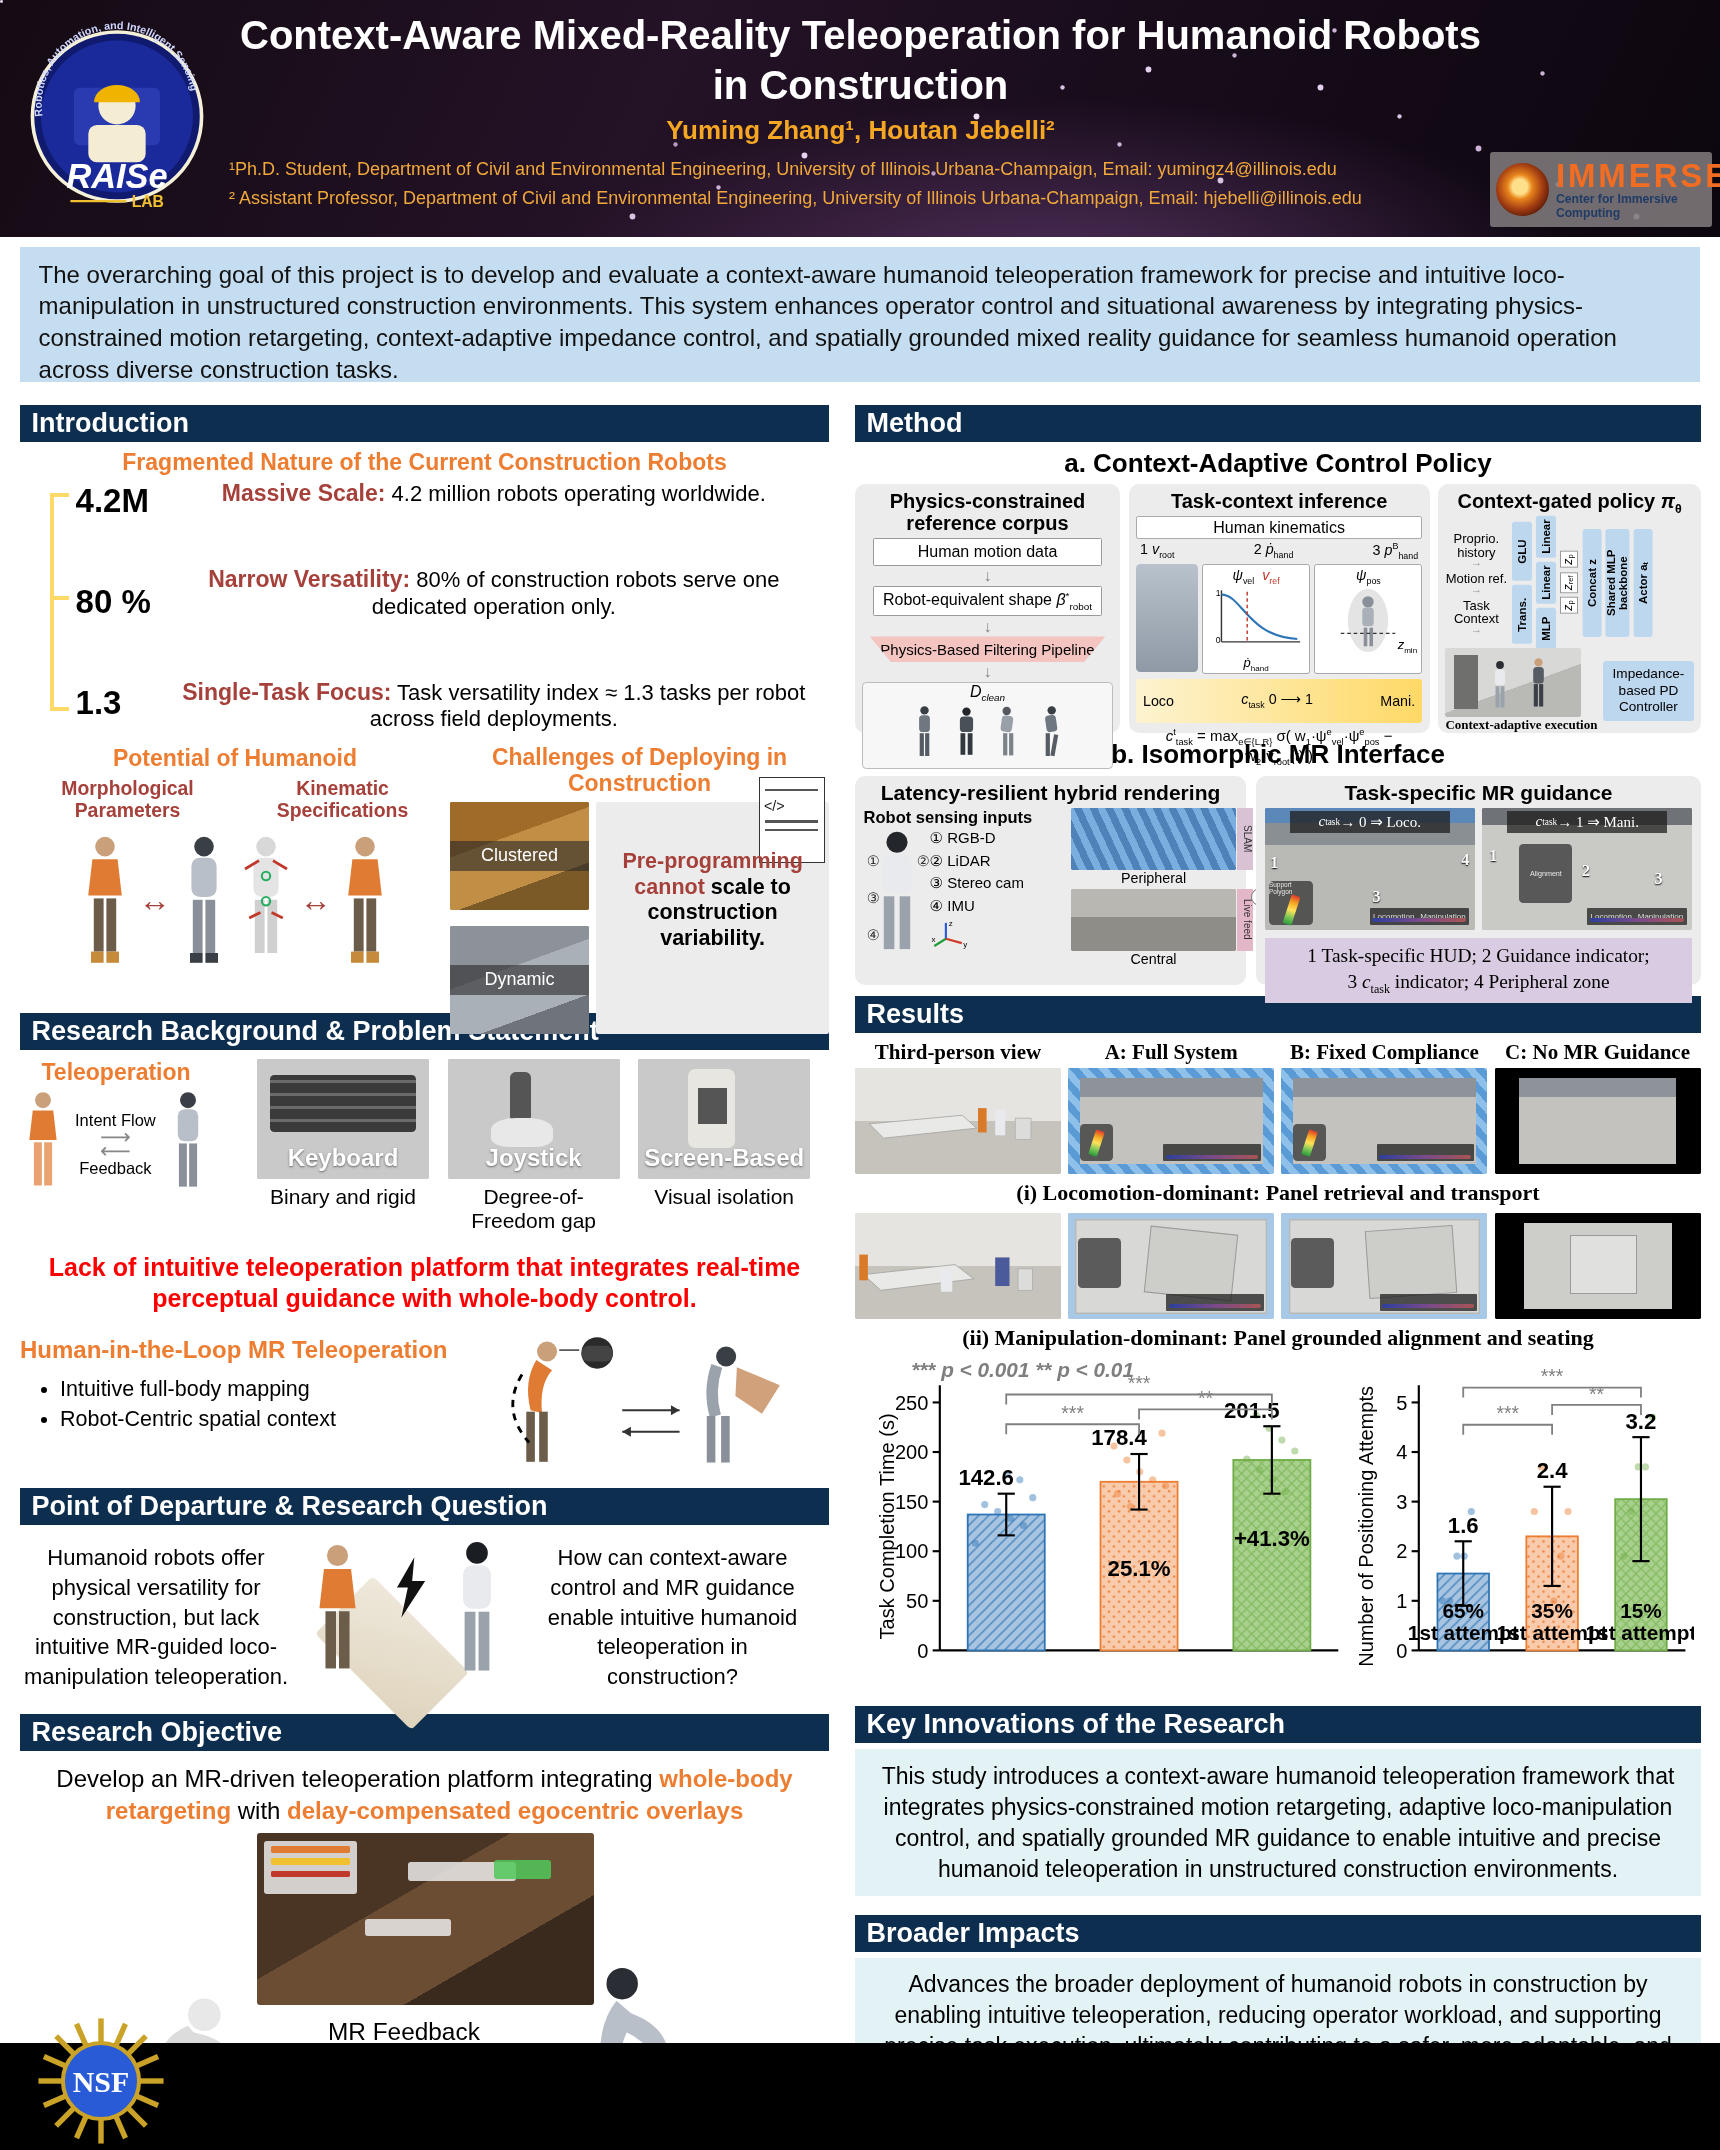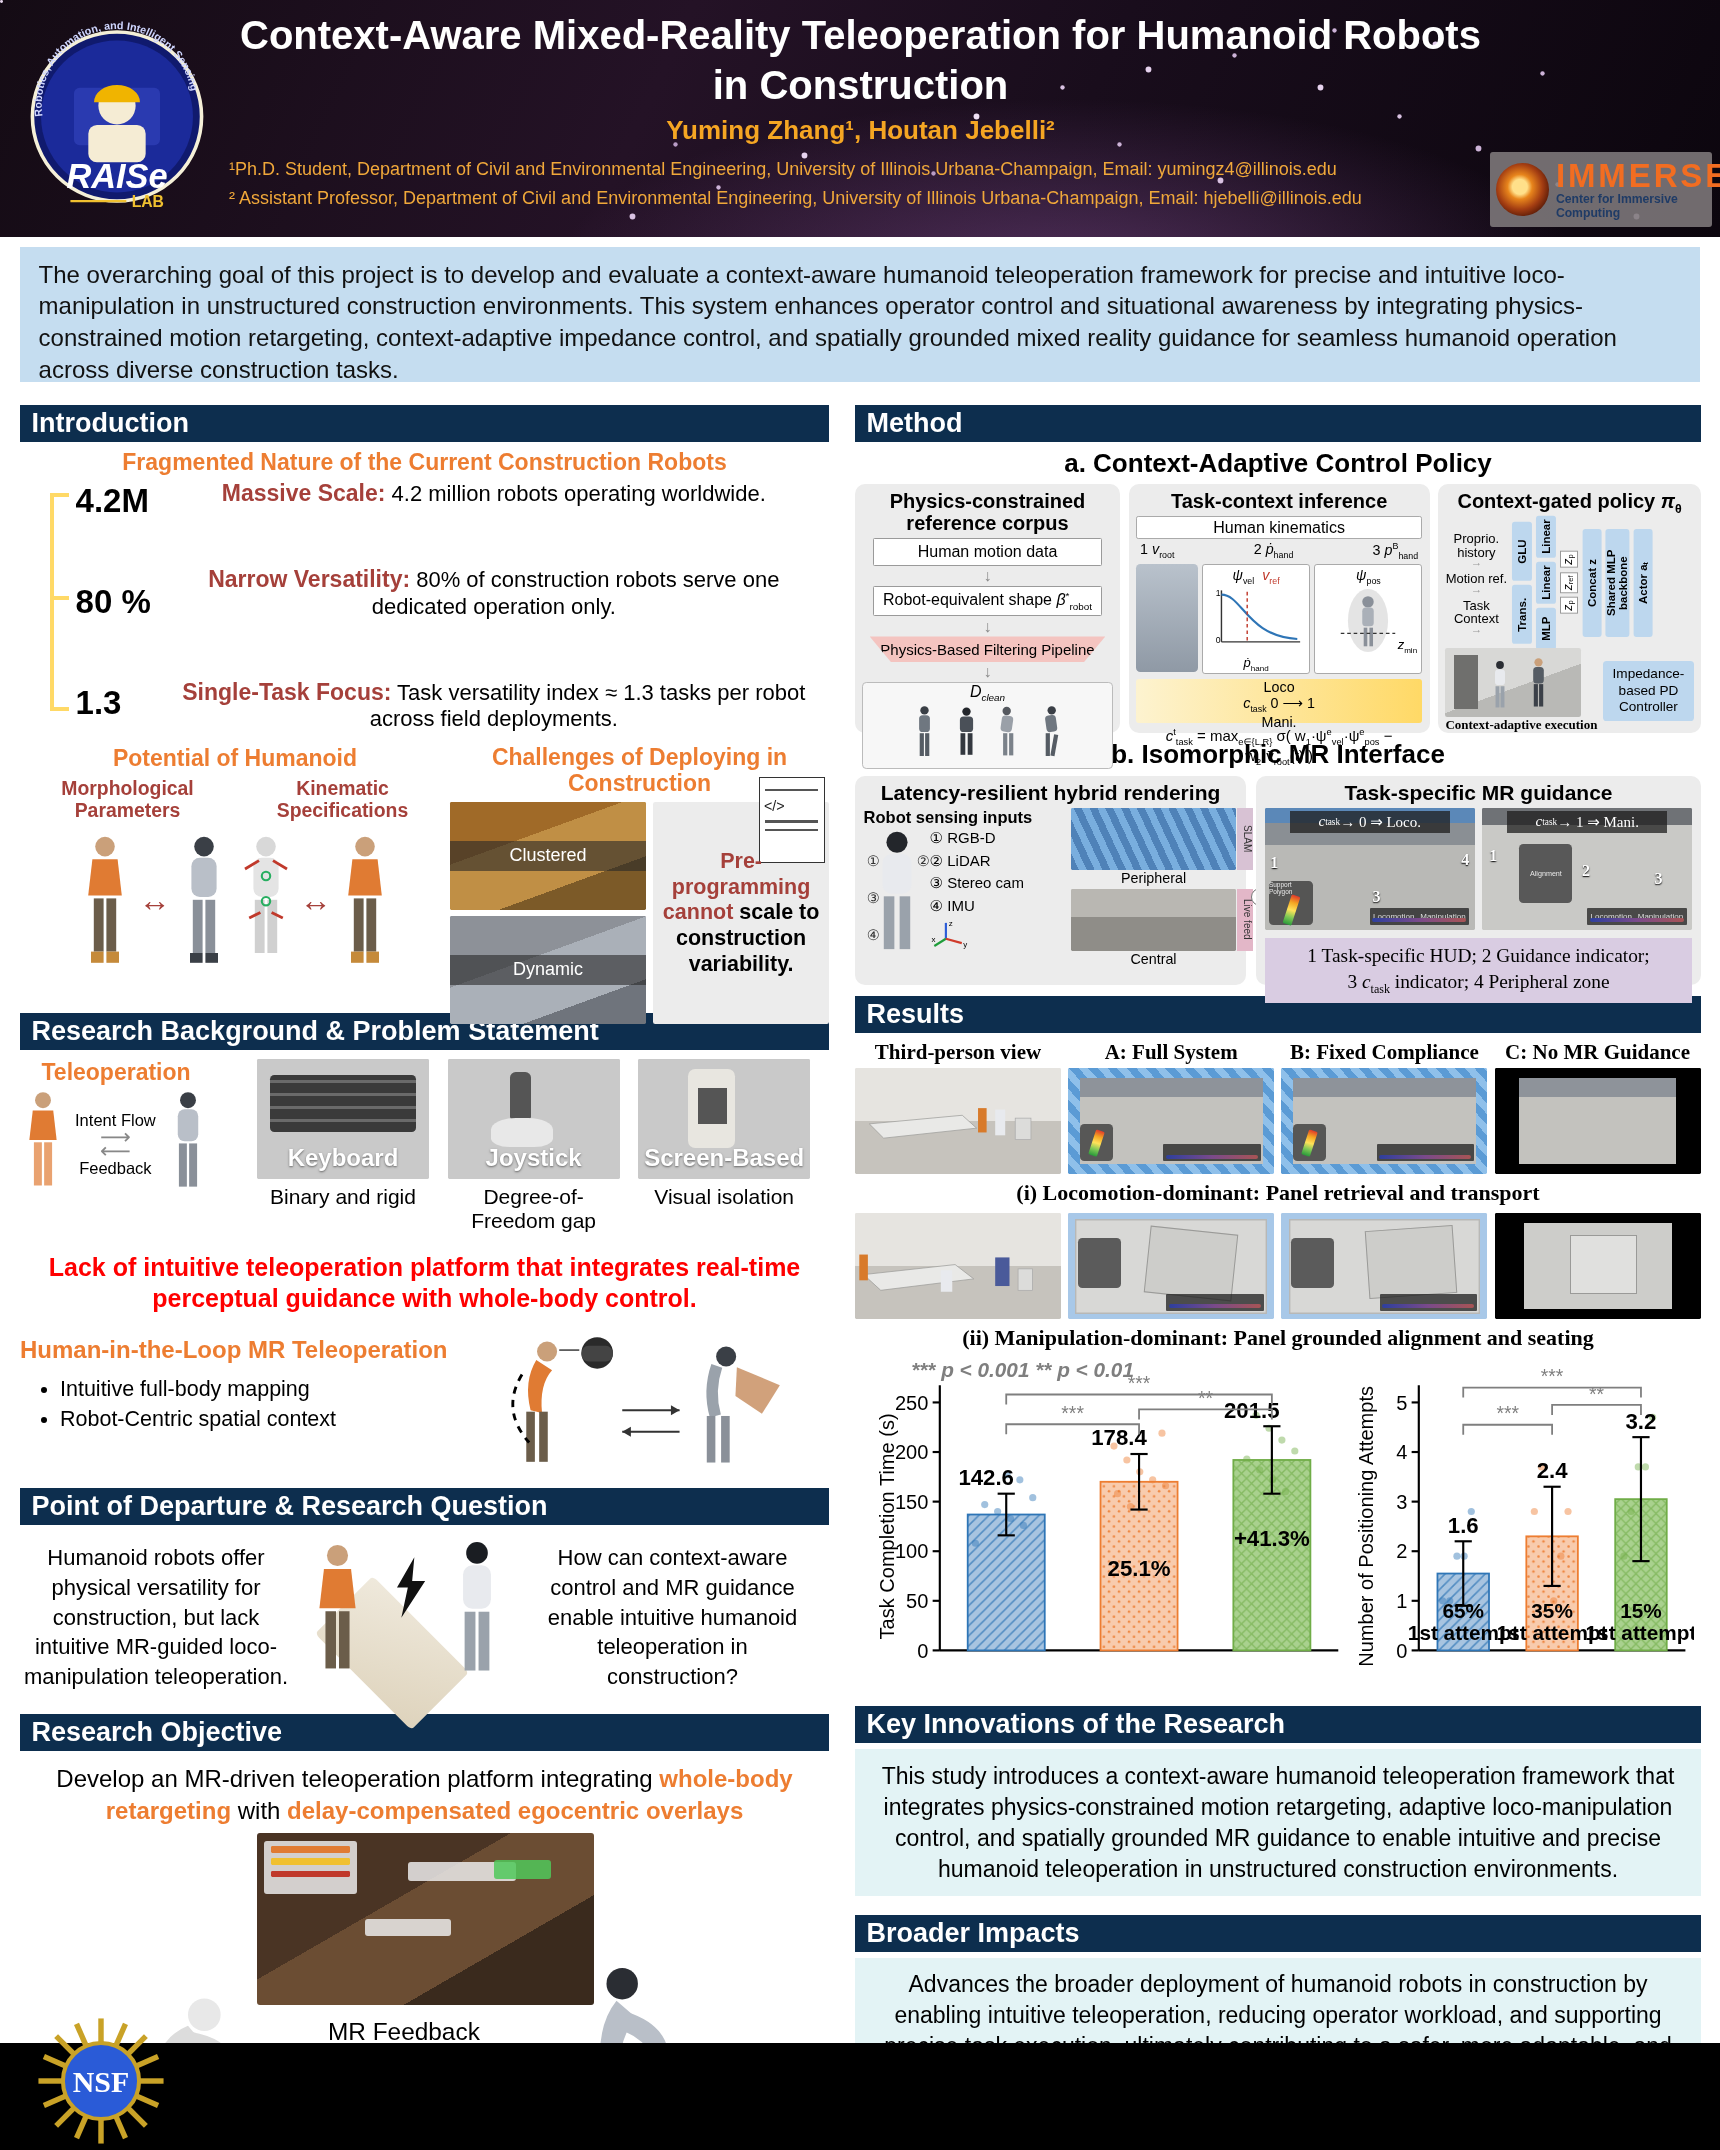--- a/index.html
+++ b/index.html
@@ -55,21 +55,21 @@
   .stat .sh{font-size:23px;}
   
   #pcRow{display:flex;margin-top:13px;height:252px;}
   #pot{width:430px;}
   #chal{width:379px;}
   #redlbls{display:flex;margin-top:4.3px;}
   #redlbls span{width:50%;text-align:center;color:#a5403a;font-weight:bold;font-size:19.4px;line-height:1.15;}
   #figs{display:flex;align-items:flex-end;justify-content:center;gap:5.7px;margin-top:7.2px;}
   .rarw{color:#a5403a;font-size:32px;font-weight:bold;align-self:center;}
   #chalRow{display:flex;margin-top:5.7px;gap:7.2px;}
-  #chalImgs{width:196px;display:flex;flex-direction:column;gap:6px;}
+  #chalImgs{width:139px;display:flex;flex-direction:column;gap:16px;}
   .cimg{position:relative;height:108px;border-radius:1.4px;overflow:hidden;}
   .cimg .band{position:absolute;left:0;right:0;top:36%;height:28%;background:rgba(40,40,40,.6);color:#fff;font-size:18px;display:flex;align-items:center;justify-content:center;}
   #cl1{background:linear-gradient(160deg,#a06a28 0 35%,#c08f45 35% 70%,#7c5a28 70% 100%);}
   #cl2{background:linear-gradient(160deg,#8d9198 0 40%,#aab0b8 40% 75%,#6f747c 75% 100%);}
   #chalRight{flex:1;position:relative;background:#ececec;border-radius:2.2px;}
   #preprog{position:absolute;left:7.2px;right:7.2px;top:47px;text-align:center;font-size:21.5px;font-weight:bold;line-height:1.2;}
   #codeicon{position:absolute;right:4.3px;top:-24.4px;width:66px;height:86px;background:#fff;border:1.4px solid #333;padding:4.3px;box-sizing:border-box;font-size:14.3px;color:#222;}
   #codeicon .ln{height:2.2px;background:#555;margin:6.5px 1.4px;}
   
   #teleRow{display:flex;margin-top:8.6px;}
@@ -125,21 +125,21 @@
   .darr{text-align:center;color:#8a8a8a;font-size:16px;line-height:11.5px;}
   #trap{background:#f4c4c0;clip-path:polygon(0 0,100% 0,91% 100%,9% 100%);width:94%;margin:4.3px auto;font-size:15px;text-align:center;padding:4.3px 0;}
   #dclean{background:#f7f7f7;border:0.7px solid #bbb;border-radius:4.3px;height:85px;margin-top:4.3px;position:relative;text-align:center;}
   #dclean .cap{font-size:16px;font-style:italic;}
   #dclean svg{margin:1.4px 2.9px;}
   #hkbox{background:#fff;border:0.7px solid #aaa;border-radius:2.2px;text-align:center;font-size:16px;padding:1.4px 0;}
   #kins{display:flex;justify-content:space-between;padding:1.4px 4.3px;font-size:14.3px;}
   #p2mid{display:flex;gap:4.3px;margin-top:2.9px;}
   #p2person{width:62px;height:108px;background:linear-gradient(180deg,#b9c2cc,#8f99a5);border-radius:4.3px;}
   .minibox{background:#fff;border:0.7px solid #aaa;border-radius:2.9px;position:relative;height:108px;flex:1;text-align:center;font-size:13.6px;}
-  #yellowband{background:linear-gradient(90deg,#fdf3d0,#ffd966);border-radius:2.9px;height:44px;margin-top:4.3px;display:flex;align-items:center;justify-content:space-between;padding:0 7.2px;font-size:14.3px;flex-direction:column;}
+  #yellowband{background:linear-gradient(90deg,#fdf3d0,#ffd966);border-radius:2.9px;height:44px;margin-top:4.3px;display:flex;align-items:center;justify-content:space-between;padding:0 7.2px;font-size:14.3px;}
   #eq{font-size:15px;text-align:center;margin-top:4.3px;}
   #p3grid{display:flex;gap:4.3px;align-items:center;height:123px;}
   .p3lbl{font-size:13px;text-align:center;margin:5.7px 0;line-height:1.05;}
   .p3lbl::after{content:"→";color:#999;display:block;font-size:11.5px;line-height:7.2px;}
   .vb{background:#bdd7ee;border-radius:2.9px;writing-mode:vertical-rl;transform:rotate(180deg);font-size:11.5px;font-weight:bold;text-align:center;width:18.6px;display:flex;align-items:center;justify-content:center;padding:2.9px 0.7px;}
   .p3col{display:flex;flex-direction:column;gap:4.3px;align-items:center;}
   .zb{background:#fff;border:0.7px solid #999;font-size:12.2px;writing-mode:vertical-rl;transform:rotate(180deg);width:16px;text-align:center;padding:2.2px 0;}
   .tall{height:108px;box-sizing:border-box;}
   #p3bot{display:flex;gap:5.7px;margin-top:4.3px;align-items:center;}
   #execimg{width:136px;height:69px;background:linear-gradient(160deg,#d8d8d6 0 55%,#b9b9b6 55% 100%);border-radius:2.2px;position:relative;}

